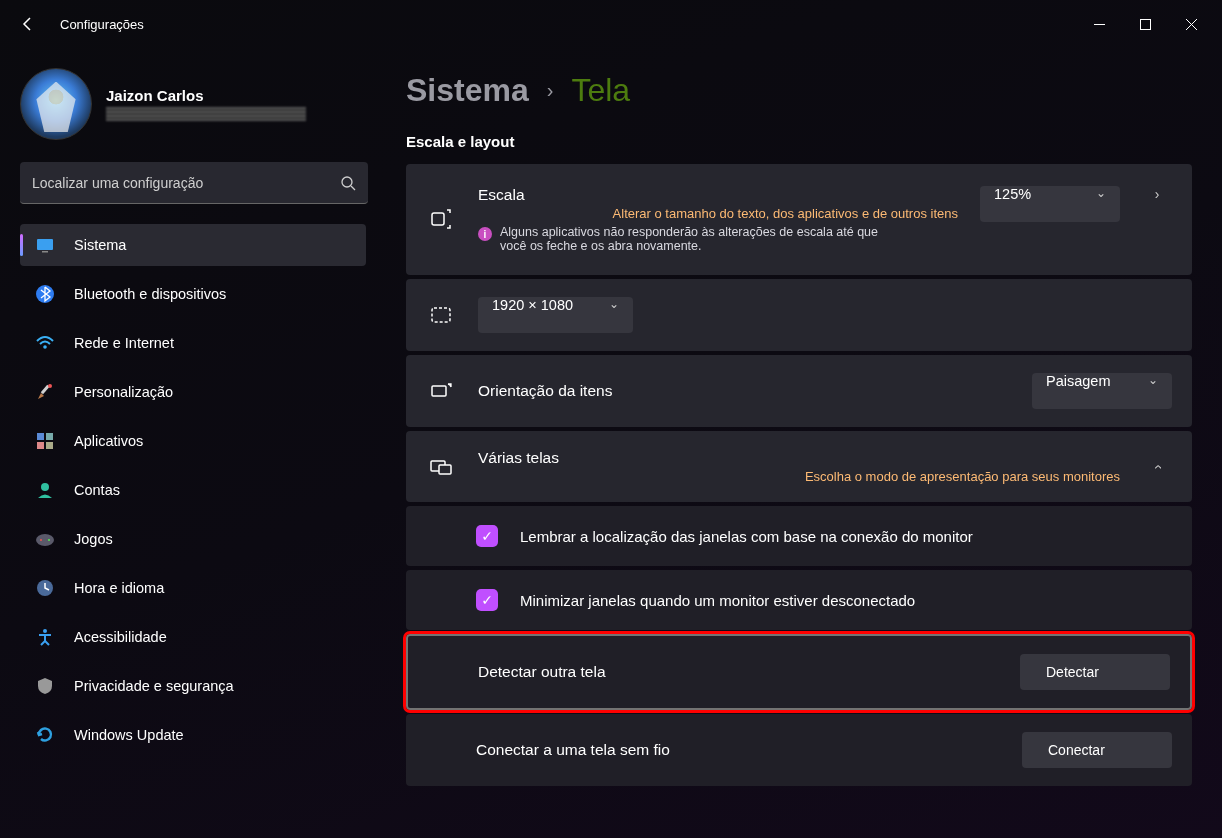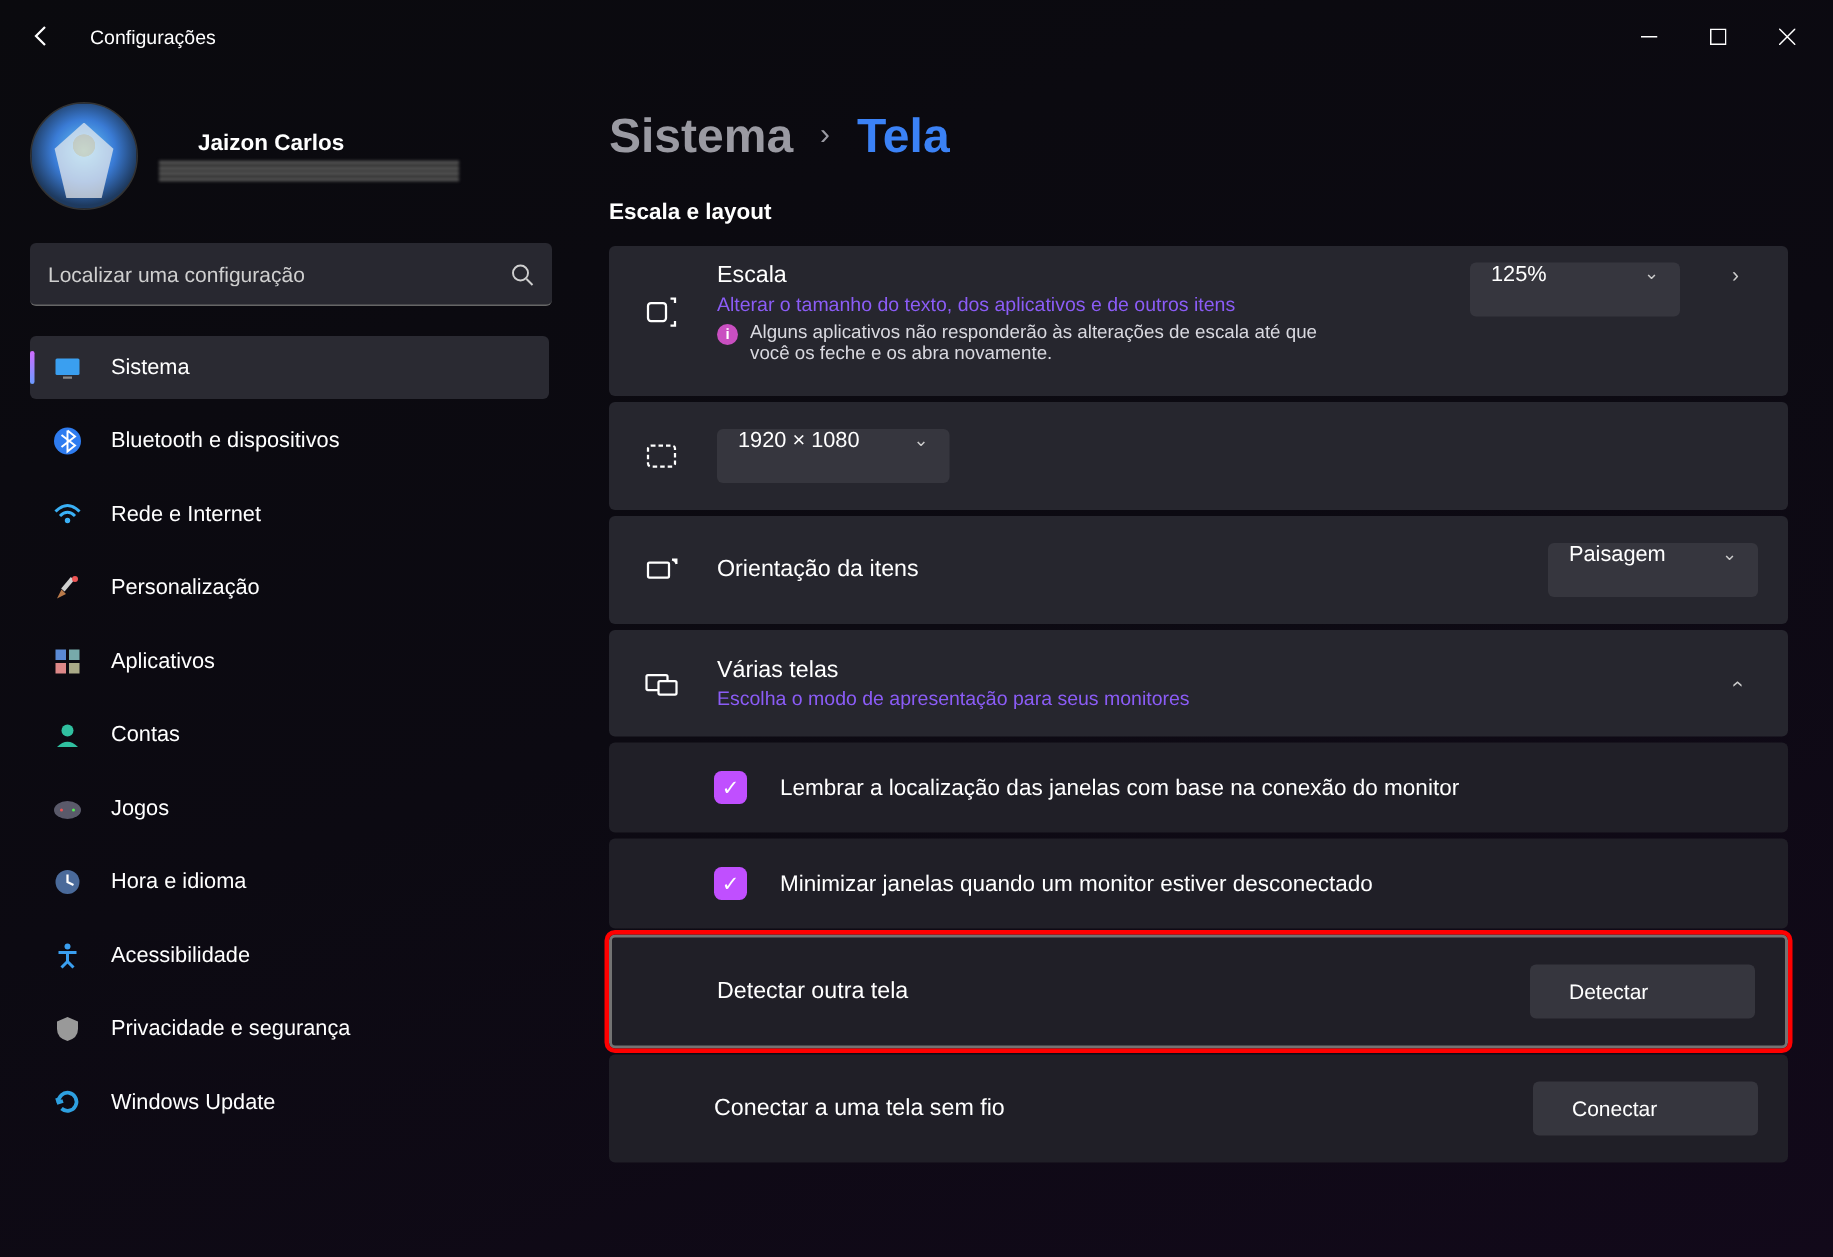--- a/index.html
+++ b/index.html
@@ -64,21 +64,21 @@
     overflow: hidden;
   }
   .avatar::after{
     content:"";
     position:absolute; inset:18% 22% 10% 22%;
     background: radial-gradient(circle at 50% 30%, #f0d9b5 0 18%, transparent 19%),
                 linear-gradient(#eee, #eee);
     clip-path: polygon(50% 0, 100% 35%, 80% 100%, 20% 100%, 0 35%);
     opacity:.7;
   }
-  .profile .name { font-size: 15px; font-weight: 600; margin-left: 26px; }
+  .profile .name { font-size: 15px; font-weight: 600; }
   .profile .email {
     font-size: 12px;
     color: transparent;
     background: repeating-linear-gradient(0deg, #555 0 2px, #333 2px 4px);
     width: 200px; height: 14px; margin-top: 3px;
     filter: blur(1px);
   }
   .search {
     display: flex;
     align-items: center;
@@ -145,21 +145,21 @@
   .breadcrumb {
     display: flex;
     align-items: center;
     gap: 18px;
     margin-bottom: 24px;
   }
   .breadcrumb .bc-parent {
     font-size: 32px; font-weight: 600; color: #9a9aa2;
   }
   .breadcrumb .bc-sep { color: #9a9aa2; font-size: 20px; }
-  .breadcrumb .bc-current { font-size: 32px; font-weight: 700; color: #3b82f6; }
+  .breadcrumb .bc-current { font-size: 32px; font-weight: 400; color: #4d7c0f; }
   .section-title {
     font-size: 15px; font-weight: 600;
     margin-bottom: 14px;
   }
   .card {
     background: #26262e;
     border-radius: 4px;
     margin-bottom: 4px;
     display: flex;
     align-items: center;
@@ -172,21 +172,21 @@
     padding-left: 70px;
     min-height: 60px;
   }
   .card .c-ic {
     width: 30px; height: 30px;
     display: flex; align-items: center; justify-content: center;
     color: #fff;
   }
   .card .c-body { flex: 1; }
   .card .c-title { font-size: 15.5px; font-weight: 500; }
-  .card .c-sub { font-size: 13px; color: #8b5cf6; margin-top: 2px;}
+  .card .c-sub { font-size: 13px; color: #fdba74; margin-top: 2px; text-align: right;}
   .card .c-warn {
     display: flex; gap: 8px; margin-top: 4px;
     font-size: 12.5px; color: #d9d9e0;
     align-items: flex-start;
   }
   .card .c-warn .dot {
     width: 14px; height: 14px; border-radius: 50%;
     background: #c94fc1;
     display: flex; align-items: center; justify-content: center;
     font-size: 10px; color: #fff; font-weight: bold;
@@ -392,21 +392,21 @@
 
   <div class="content">
     <div class="breadcrumb">
       <span class="bc-parent">Sistema</span>
       <span class="bc-sep">›</span>
       <span class="bc-current">Tela</span>
     </div>
 
     <div class="section-title">Escala e layout</div>
 
-    <div class="card" style="align-items:flex-start; padding-top:11px; padding-bottom:22px;">
+    <div class="card" style="align-items:flex-start; padding-top:22px; padding-bottom:22px;">
       <span class="c-ic" style="margin-top:18px;">
         <svg width="24" height="24" viewBox="0 0 24 24">
             <rect x="3" y="6" width="12" height="12" stroke="#fff" stroke-width="1.5" fill="none" rx="2"></rect>
             <path d="M18 3 L21 3 L21 6 M18 21 L21 21 L21 18" stroke="#fff" stroke-width="1.5" fill="none"></path>
           </svg>
       </span>
       <div class="c-body">
         <div class="c-title">Escala</div>
         <div class="c-sub">Alterar o tamanho do texto, dos aplicativos e de outros itens</div>
         <div class="c-warn">

